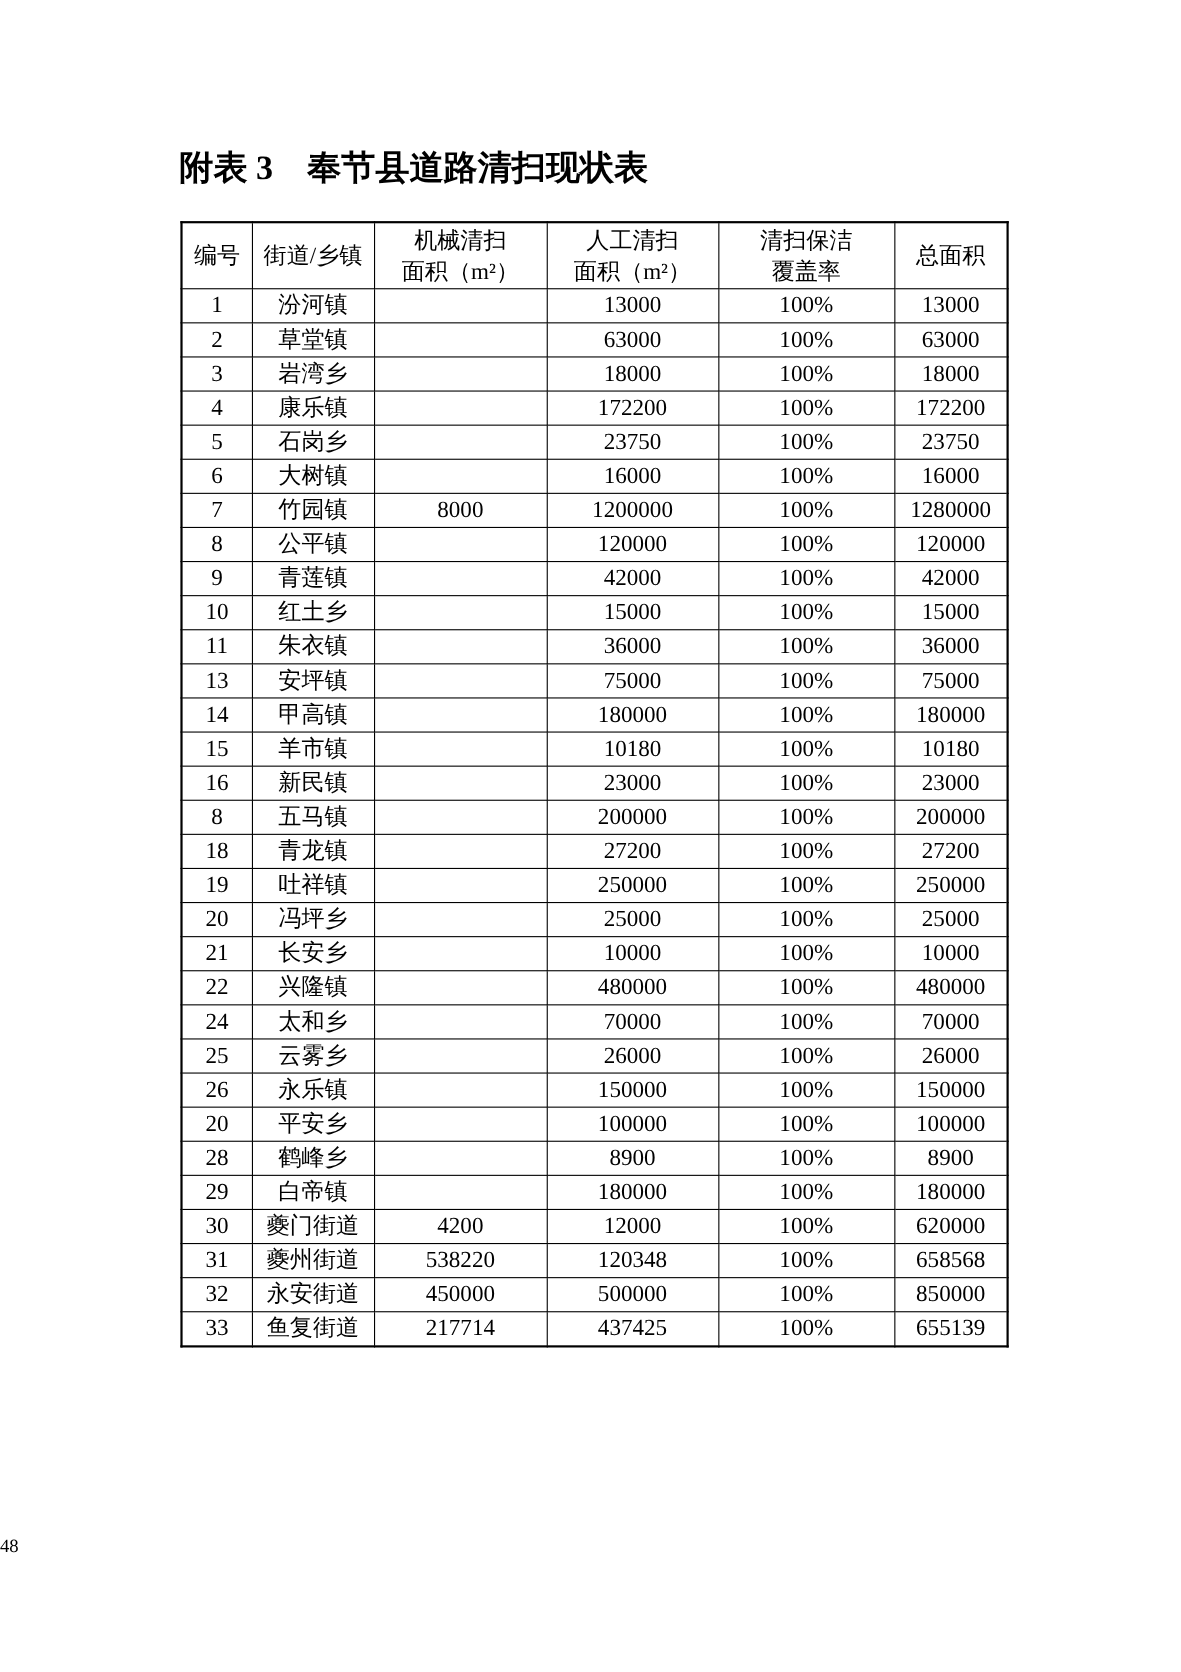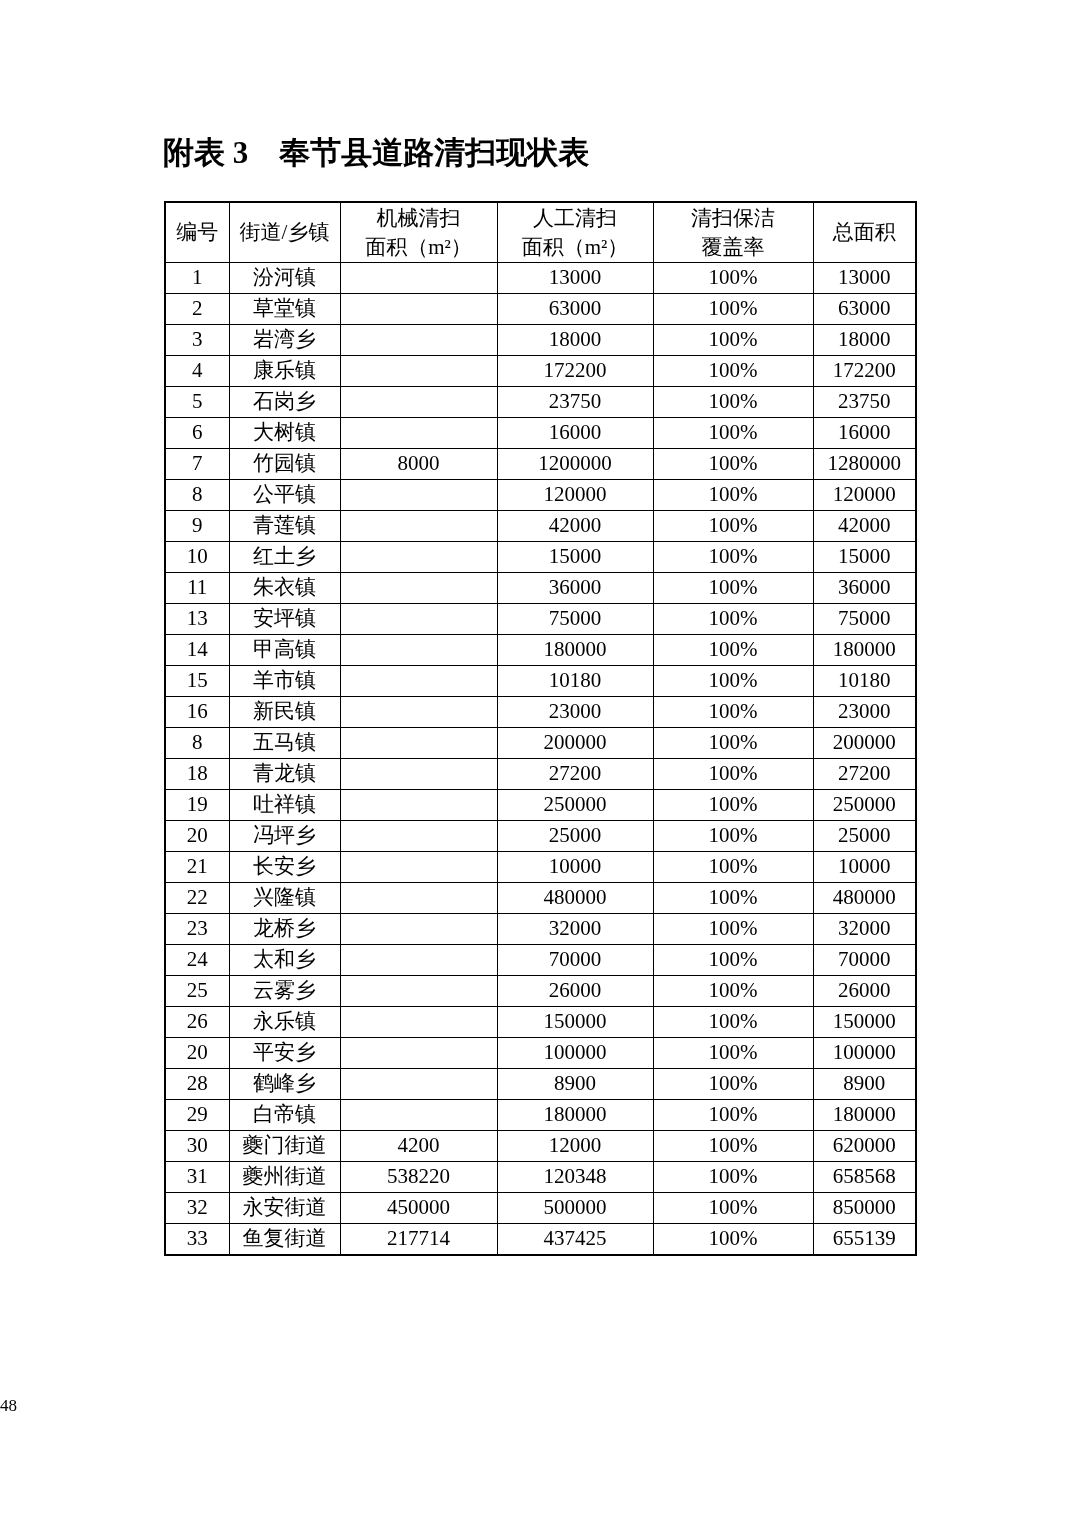--- a/index.html
+++ b/index.html
@@ -257,28 +257,20 @@
   </tr>
         <tr>
     <td>22</td>
     <td>兴隆镇</td>
     <td></td>
     <td>480000</td>
     <td>100%</td>
     <td>480000</td>
   </tr>
         <tr>
-    <td>23</td>
-    <td>龙桥乡</td>
-    <td></td>
-    <td>32000</td>
-    <td>100%</td>
-    <td>32000</td>
-  </tr>
-        <tr>
     <td>24</td>
     <td>太和乡</td>
     <td></td>
     <td>70000</td>
     <td>100%</td>
     <td>70000</td>
   </tr>
         <tr>
     <td>25</td>
     <td>云雾乡</td>

